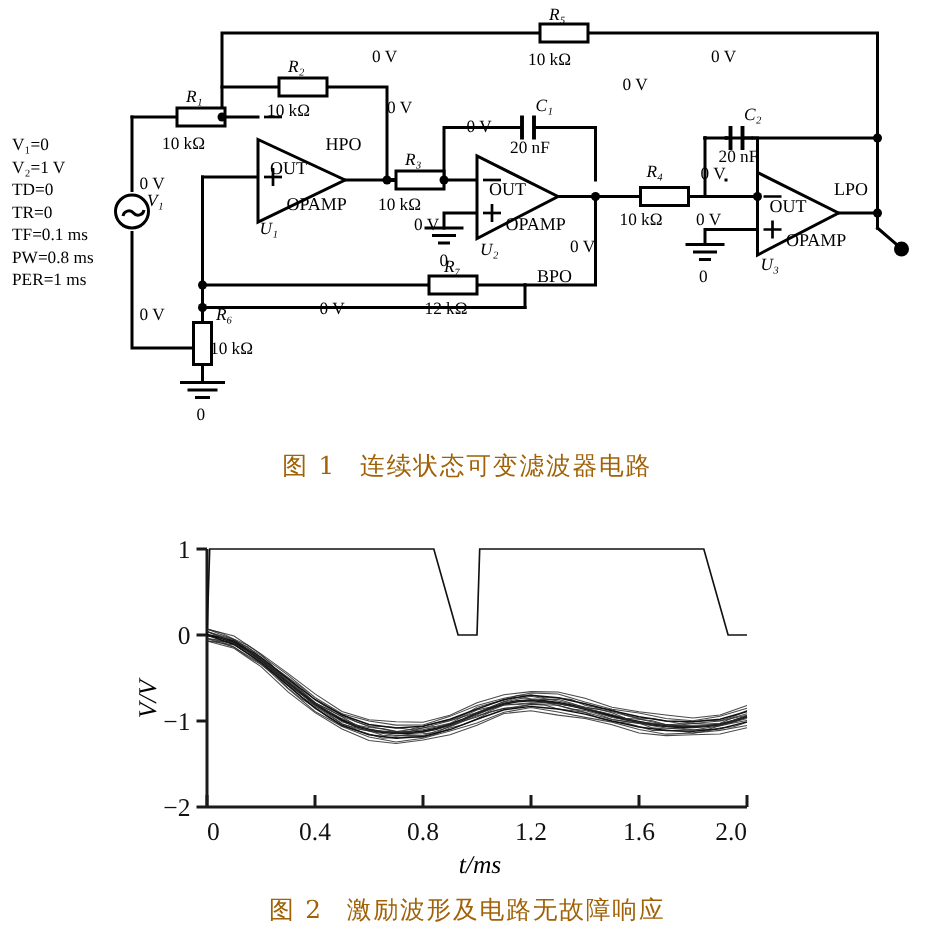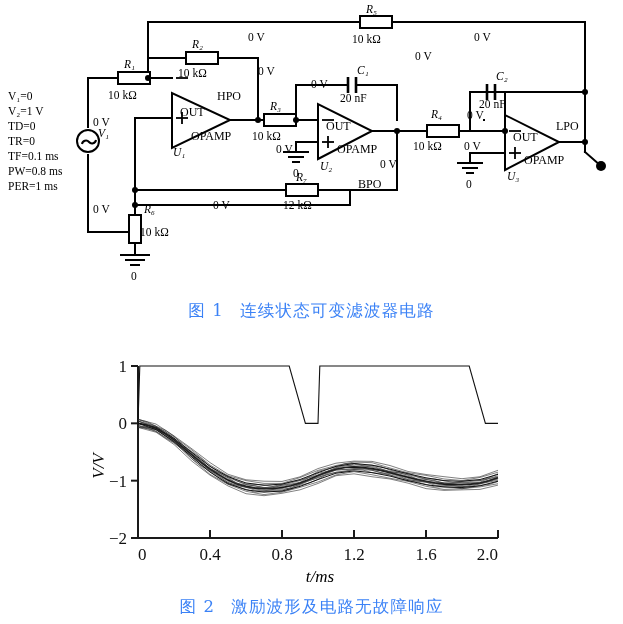--- a/index.html
+++ b/index.html
@@ -27,21 +27,21 @@
     width: 623px;
     height: 290px;
   }
   .caption {
     position: absolute;
     width: 623px;
     text-align: center;
     font-family: "DejaVu Serif", "Liberation Serif", serif;
     font-size: 16.5px;
     letter-spacing: 1.2px;
-    color: #3b82f6;
+    color: #a16207;
   }
   #caption1 { top: 300px; }
   #caption2 { top: 596px; }
   .caption .num { margin-right: 16px; }
   .chart-area {
     position: absolute;
     left: 88px;
     top: 348px;
     width: 420px;
     height: 238px;

